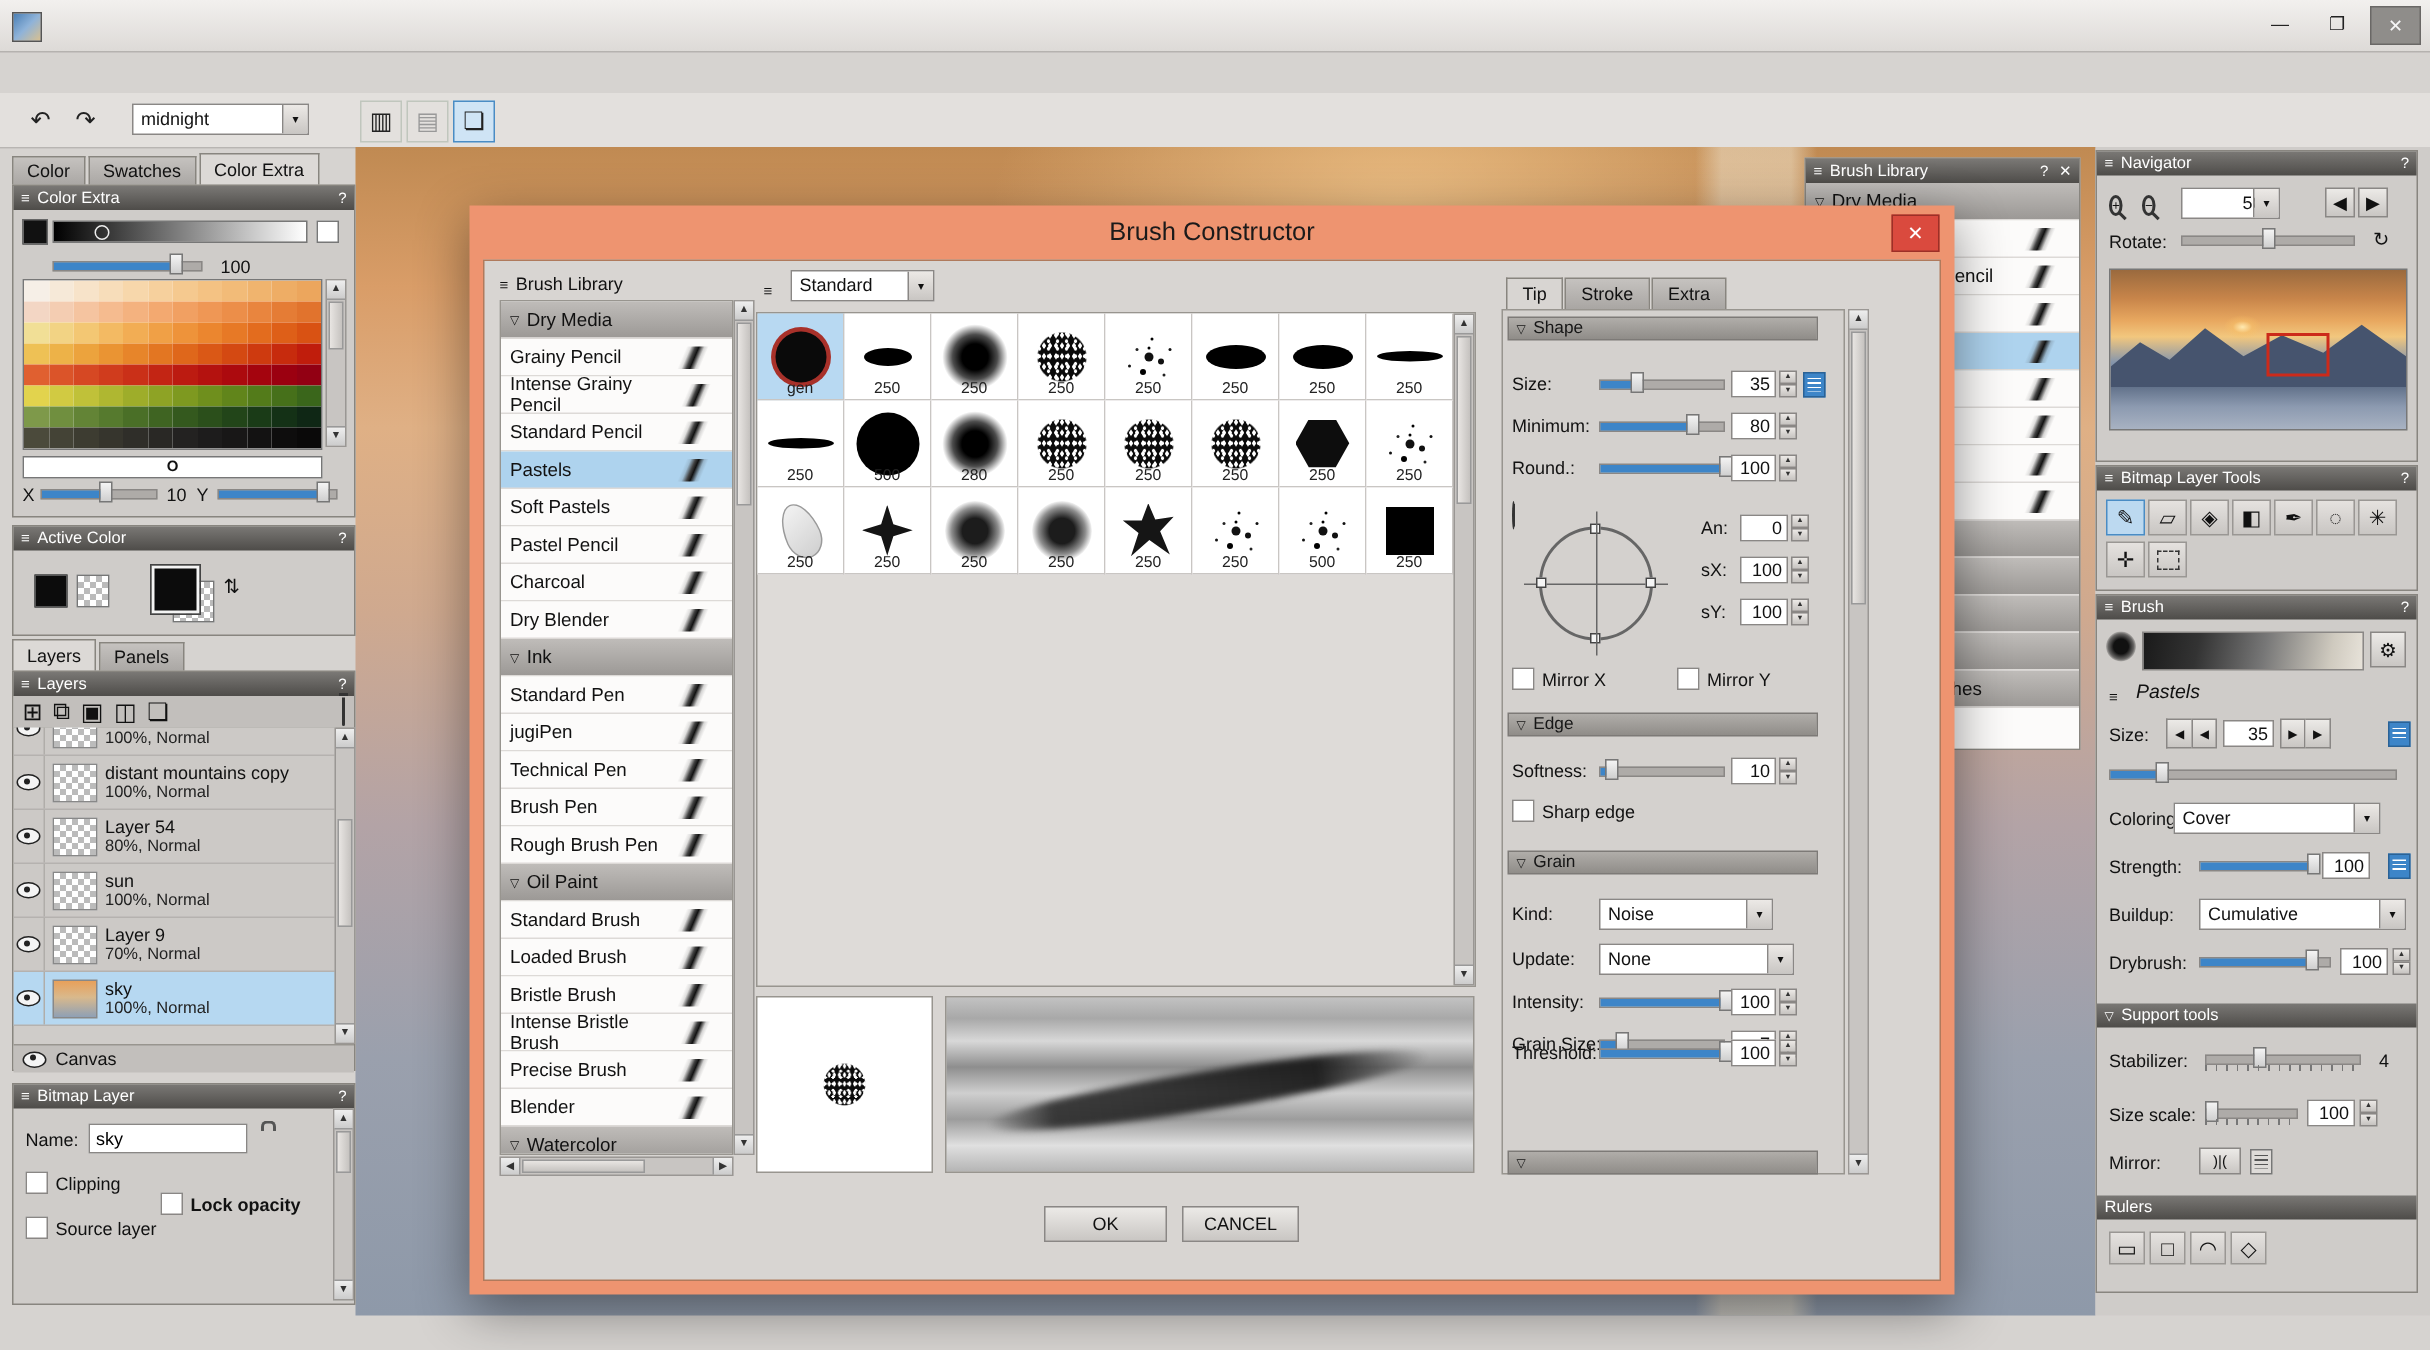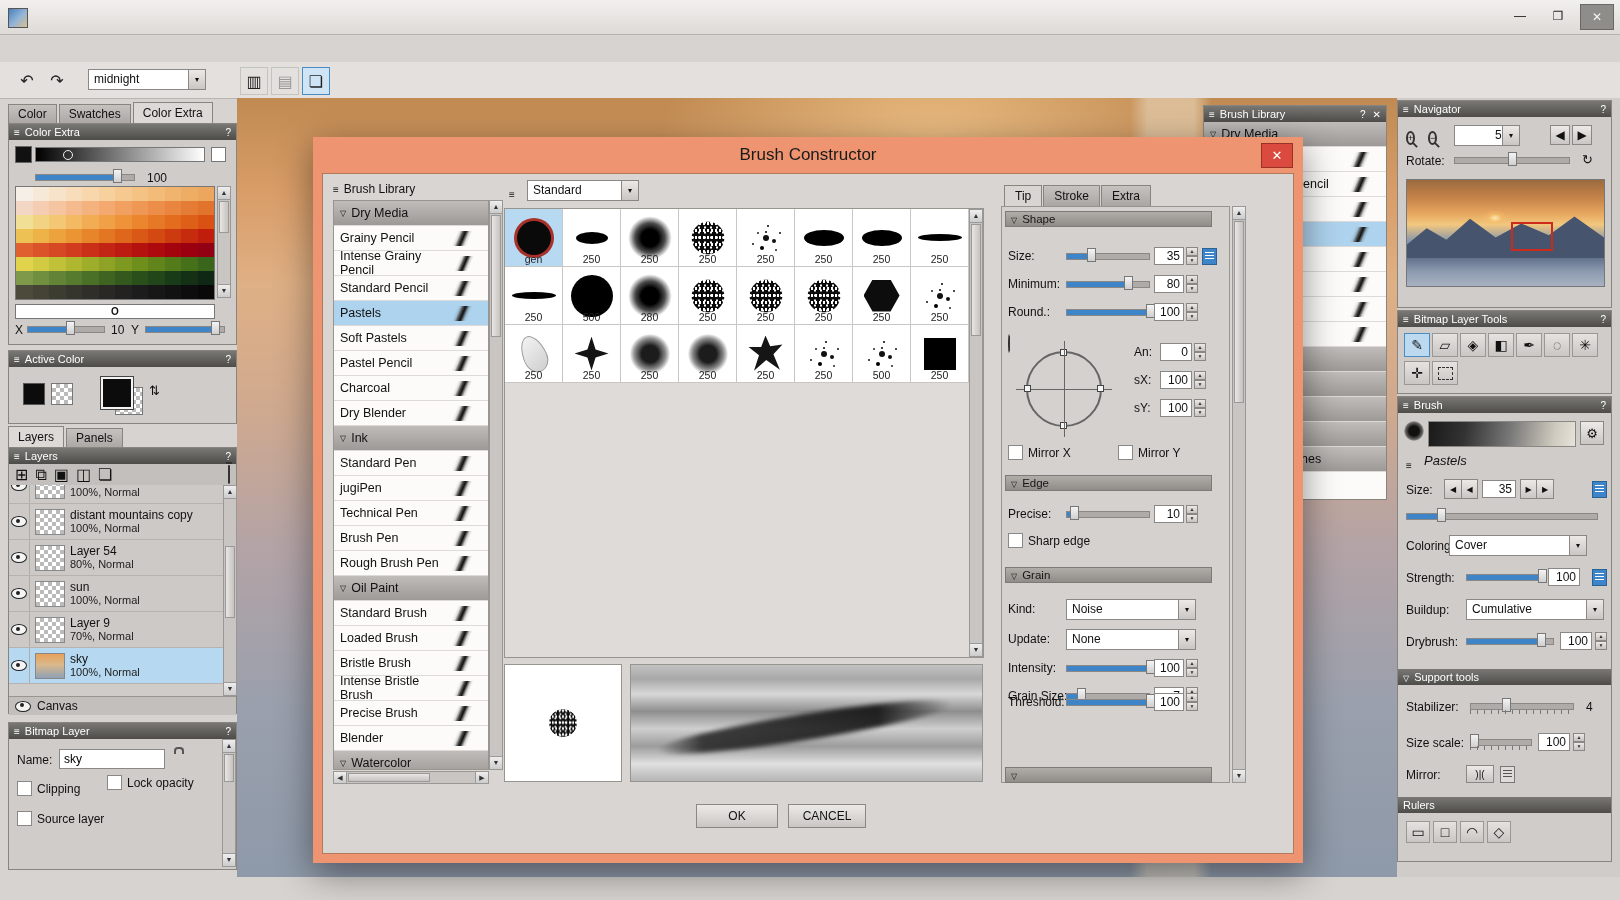--- a/index.html
+++ b/index.html
@@ -402,21 +402,21 @@
           <span class="hb">?</span>
         </span>
     </div>
     <span class="lbl" style="left:8px;top:30px;">Name:</span>
     <input class="abs" style="left: 50px; top: 26px; width: 106px; height: 20px; border: 1px solid rgb(138, 135, 133); font-size: 12px; padding: 0px 4px; box-sizing: border-box; font-family: inherit;" value="sky">
     <span class="abs" style="left:164px;top:30px;"><span class="lock"></span></span>
     <span class="cb" style="left:8px;top:58px;">
       <span class="cbbox"></span>
         <span class="cbl">Clipping</span>
     </span>
-    <span class="cb" style="left:98px;top:52px;">
+    <span class="cb" style="left:98px;top:72px;font-weight:bold;">
       <span class="cbbox"></span>
         <span class="cbl">Lock opacity</span>
     </span>
     <span class="cb" style="left:8px;top:88px;">
       <span class="cbbox"></span>
         <span class="cbl">Source layer</span>
     </span>
     <div class="vs" style="left:213px;top:16px;height:128px;">
         <span class="vth" style="top:14px;height:26px;"></span>
       </div>
@@ -848,21 +848,21 @@
           </div>
         </div>
       <div class="vs" style="left:166px;top:26px;height:570px;">
           <span class="vth" style="top:14px;height:120px;"></span>
         </div>
       <div class="hs" style="left:10px;top:597px;width:156px;">
           <span class="hth" style="left:14px;width:80px;"></span>
         </div>
 
       <span class="abs ham" style="left:186px;top:10px;"></span>
-      <span class="combo" style="left:204px;top:6px;width:112px;">
+      <span class="combo" style="left:204px;top:6px;width:96px;">
         <span>Standard</span>
         <span class="ca"></span>
       </span>
 
       <div class="abs" style="left:181px;top:34px;width:480px;height:450px;background:#dedbd8;border:1px solid #98958f;box-sizing:border-box;">
         <div class="bgrid">
 
             <div class="bcell sel">
               <span class="s-genring"></span>
               <span class="blab">gen</span>
@@ -1089,21 +1089,21 @@
           <span class="cb" style="left:116px;top:0;">
             <span class="cbbox"></span>
               <span class="cbl">Mirror Y</span>
           </span>
         </div>
         <div class="dsect" style="left:3px;top:268px;width:207px;">
           <span class="tri"></span>
           <span>Edge</span>
         </div>
         <div class="row" style="top:298px;">
-          <span class="lbl" style="left:6px;top:2px;">Precise:</span>
+          <span class="lbl" style="left:6px;top:2px;">Softness:</span>
           <div class="slider" style="left:64px;top:0;width:84px;">
             <div class="sl-track">
                 <div class="sl-fill" style="width:10%;"></div>
               </div>
               <div class="sl-handle" style="left:10%;"></div>
           </div>
           <span class="vbox" style="left:152px;top:0;width:30px;">10</span>
           <span class="spin" style="left:184px;top:0;">
               <b class="su"></b>
               <b class="sd"></b>
@@ -1114,21 +1114,21 @@
             <span class="cbbox"></span>
               <span class="cbl">Sharp edge</span>
           </span>
         </div>
         <div class="dsect" style="left:3px;top:360px;width:207px;">
           <span class="tri"></span>
           <span>Grain</span>
         </div>
         <div class="row" style="top:392px;">
           <span class="lbl" style="left:6px;top:3px;">Kind:</span>
-          <span class="combo" style="left:64px;top:0;width:130px;">
+          <span class="combo" style="left:64px;top:0;width:116px;">
             <span>Noise</span>
             <span class="ca"></span>
           </span>
         </div>
         <div class="row" style="top:422px;">
           <span class="lbl" style="left:6px;top:3px;">Update:</span>
           <span class="combo" style="left:64px;top:0;width:130px;">
             <span>None</span>
             <span class="ca"></span>
           </span>

